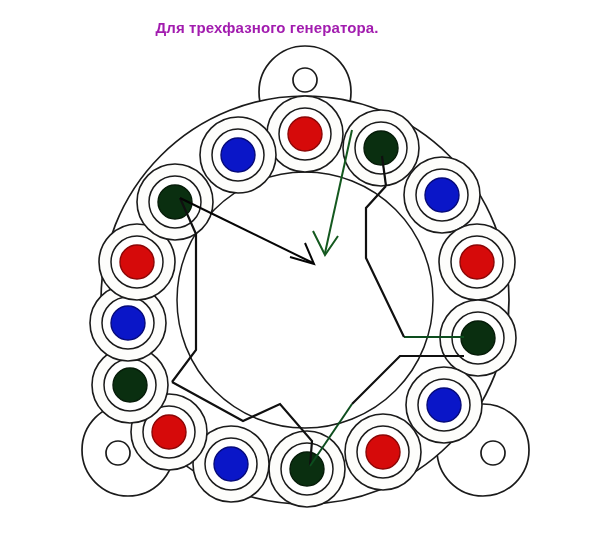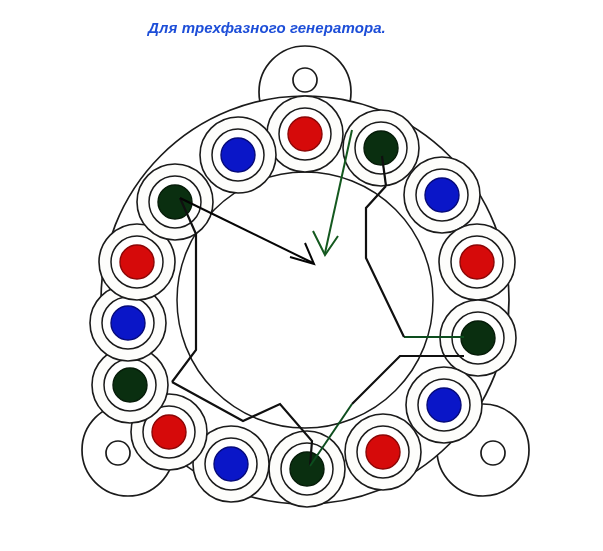--- a/index.html
+++ b/index.html
@@ -22,25 +22,24 @@
   }
   #diagram-title {
     position: absolute;
     left: 0;
     top: 18px;
     width: 534px;
     text-align: center;
     font-family: "Liberation Sans", sans-serif;
     font-size: 15px;
     font-weight: bold;
-    color: #1d4ed8;
+    color: #a21caf;
     letter-spacing: 0.1px;
     line-height: 20px;
     white-space: nowrap;
-    font-style: italic;
   }
   #stator-svg {
     position: absolute;
     left: 0;
     top: 0;
     width: 603px;
     height: 551px;
     display: block;
   }
   .body-outline {

